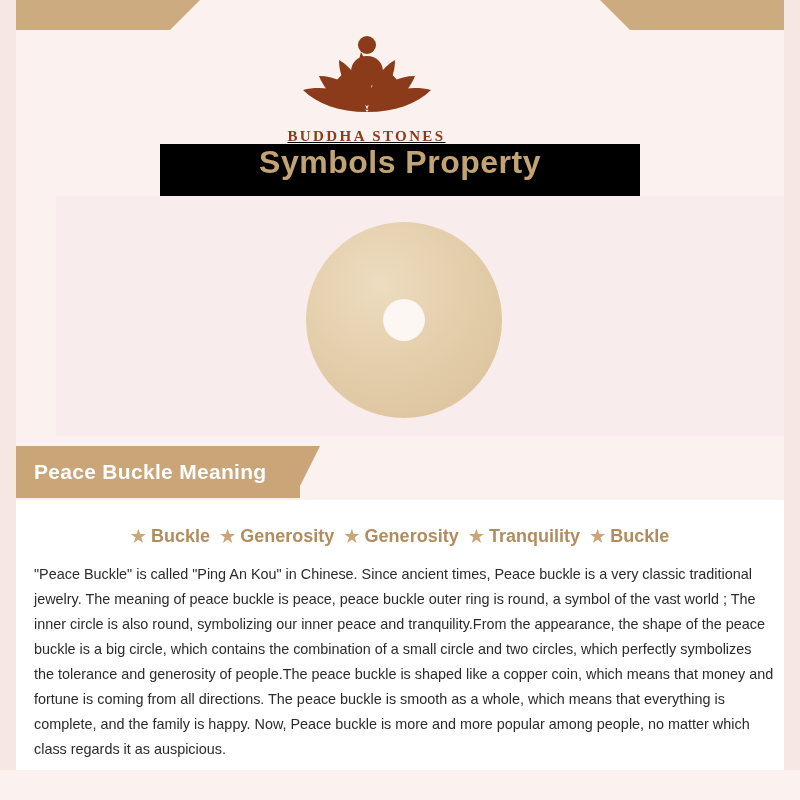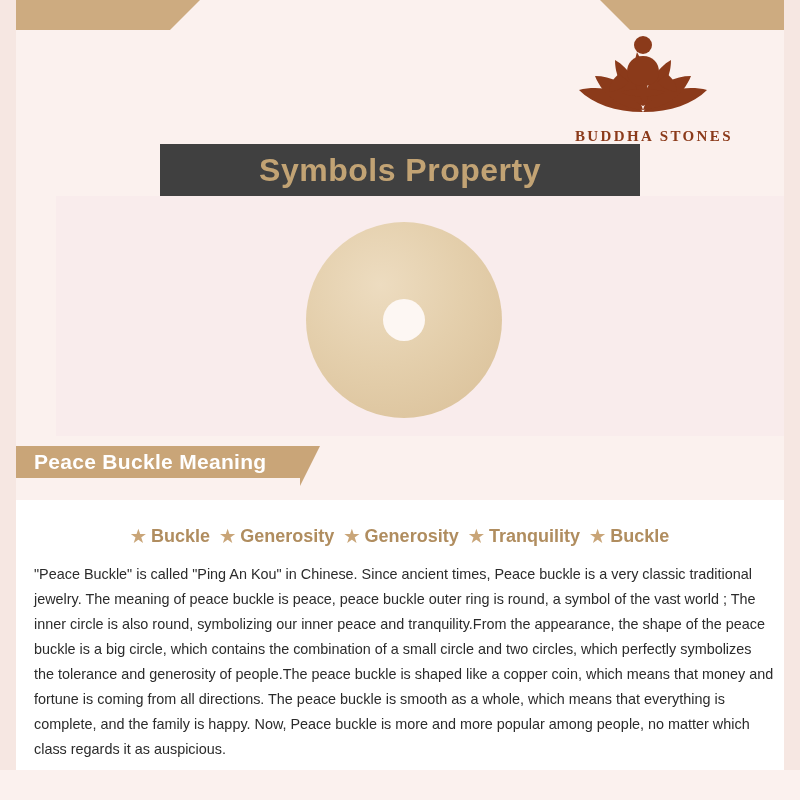--- a/index.html
+++ b/index.html
@@ -81,21 +81,22 @@
     top: 0; right: 0;
     width: 16px; height: 800px;
     background: #f6e7e2;
   }
 
   
   .logo-wrap {
     position: absolute;
     top: 28px; left: 0;
     width: 733px;
-    text-align: right;
+    text-align: center;
+    text-decoration: underline;
   }
   .logo-mark {
     display: block;
     margin: 0 auto;
   }
   .logo-text {
     margin-top: 4px;
     font-size: 15px;
     letter-spacing: 2.4px;
     font-weight: bold;
@@ -103,23 +104,23 @@
     font-family: "Liberation Serif", serif;
   }
 
   
   .title-bar {
     position: absolute;
     top: 144px;
     left: 160px;
     width: 480px;
     height: 52px;
-    background: #404040;
-    display: flex;
-    align-items: center;
+    background: #000000;
+    display: flex;
+    align-items: flex-start;
     justify-content: center;
   }
   .title-text {
     font-size: 32px;
     font-weight: bold;
     color: #c2a374;
     letter-spacing: 0.5px;
   }
 
   
@@ -158,21 +159,21 @@
     height: 42px;
     border-radius: 50%;
     background: #fdf7f3;
   }
 
   
   .ribbon {
     position: absolute;
     top: 446px;
     left: 16px;
-    height: 32px;
+    height: 52px;
     background: #c9a578;
     display: flex;
     align-items: center;
     padding-left: 18px;
     padding-right: 34px;
   }
   .ribbon:after {
     content: "";
     position: absolute;
     top: 0; right: -20px;

